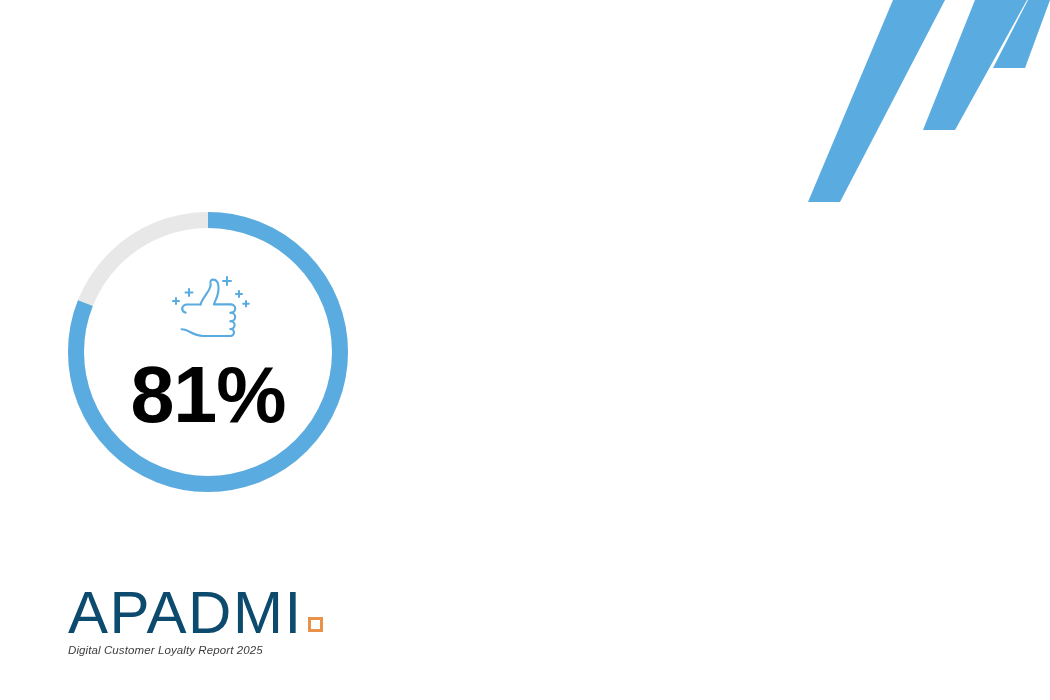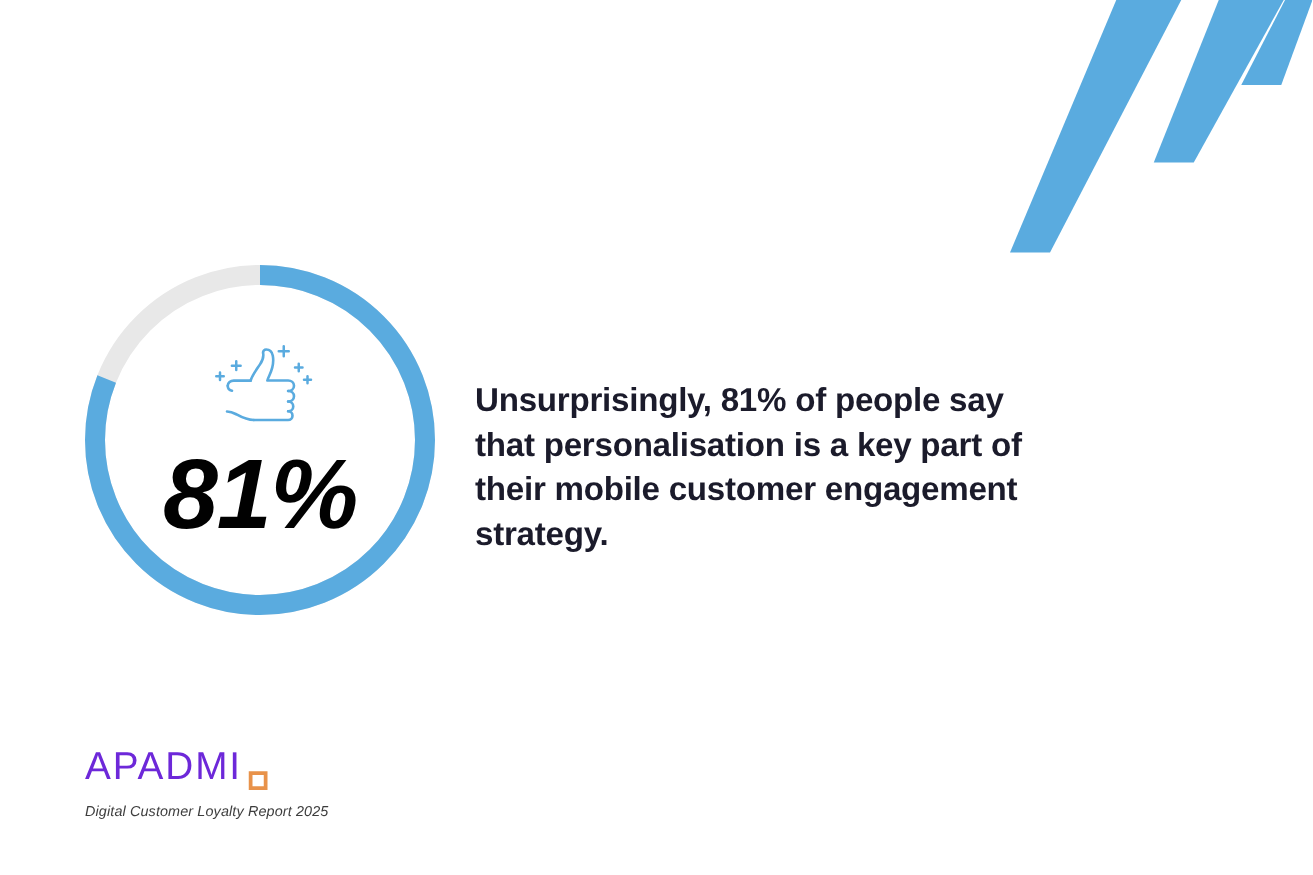--- a/index.html
+++ b/index.html
@@ -65,21 +65,20 @@
     margin-left: 4px;
   }
   #donut-value {
     font-family: "Liberation Sans", sans-serif;
     font-size: 79px;
     font-weight: bold;
     color: #010101;
     letter-spacing: -1px;
     line-height: 0.95;
     margin-top: 2px;
-    font-style: italic;
   }
 
   
   #headline {
     position: absolute;
     left: 380px;
     top: 303px;
     width: 520px;
     font-family: "Liberation Sans", sans-serif;
     font-size: 26.5px;
@@ -95,23 +94,23 @@
     left: 68px;
     top: 592px;
   }
   #logo-row {
     display: flex;
     align-items: flex-end;
     height: 42px;
   }
   #logo-word {
     font-family: "Liberation Sans", sans-serif;
-    font-size: 31px;
+    font-size: 60px;
     font-weight: 400;
-    color: #6d28d9;
+    color: #0c4a6e;
     letter-spacing: 1.5px;
     line-height: 42px;
   }
   #logo-square {
     width: 15px;
     height: 15px;
     border: 3.5px solid #e8924a;
     background: #ffffff;
     box-sizing: border-box;
     margin-left: 5px;
@@ -174,26 +173,20 @@
           <path d="M9,27 L9,33 M6,30 L12,30"></path>
           <path d="M72,20 L72,26 M69,23 L75,23"></path>
           <path d="M79,30 L79,35.5 M76.2,32.7 L81.8,32.7"></path>
         </g>
       </svg>
 
       <div id="donut-value">81%</div>
     </div>
   </div>
 
-  <div id="headline">
-    <div>Unsurprisingly, 81% of people say</div>
-    <div>that personalisation is a key part of</div>
-    <div>their mobile customer engagement</div>
-    <div>strategy.</div>
-  </div>
 
   <div id="footer">
     <div id="logo-row">
       <div id="logo-word">APADMI</div>
       <div id="logo-square"></div>
     </div>
     <div id="footer-caption">Digital Customer Loyalty Report 2025</div>
   </div>
 
 </div>

